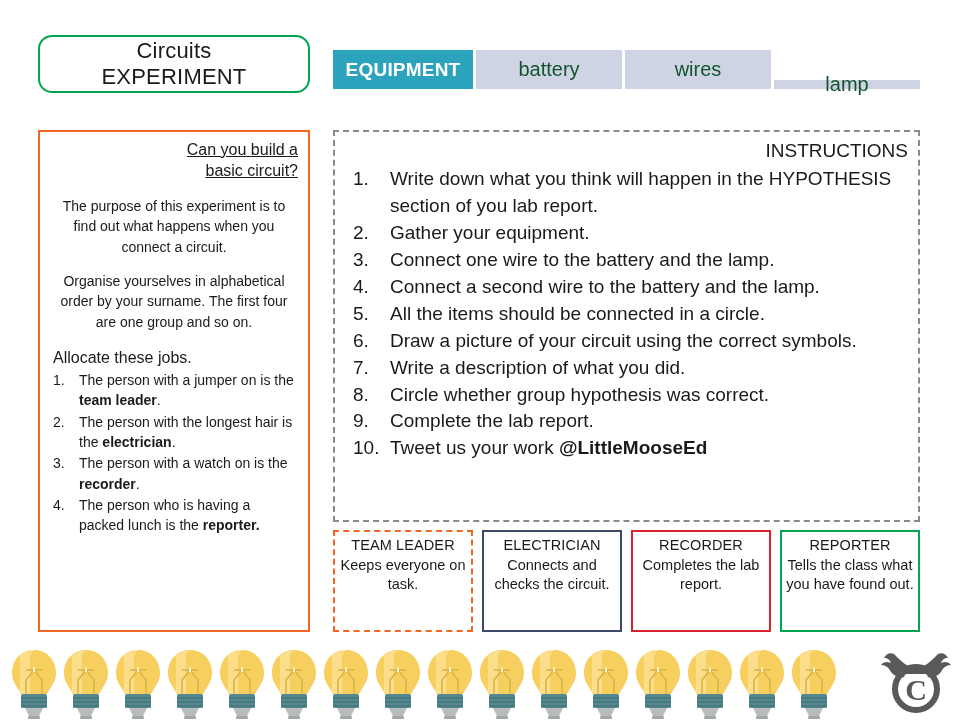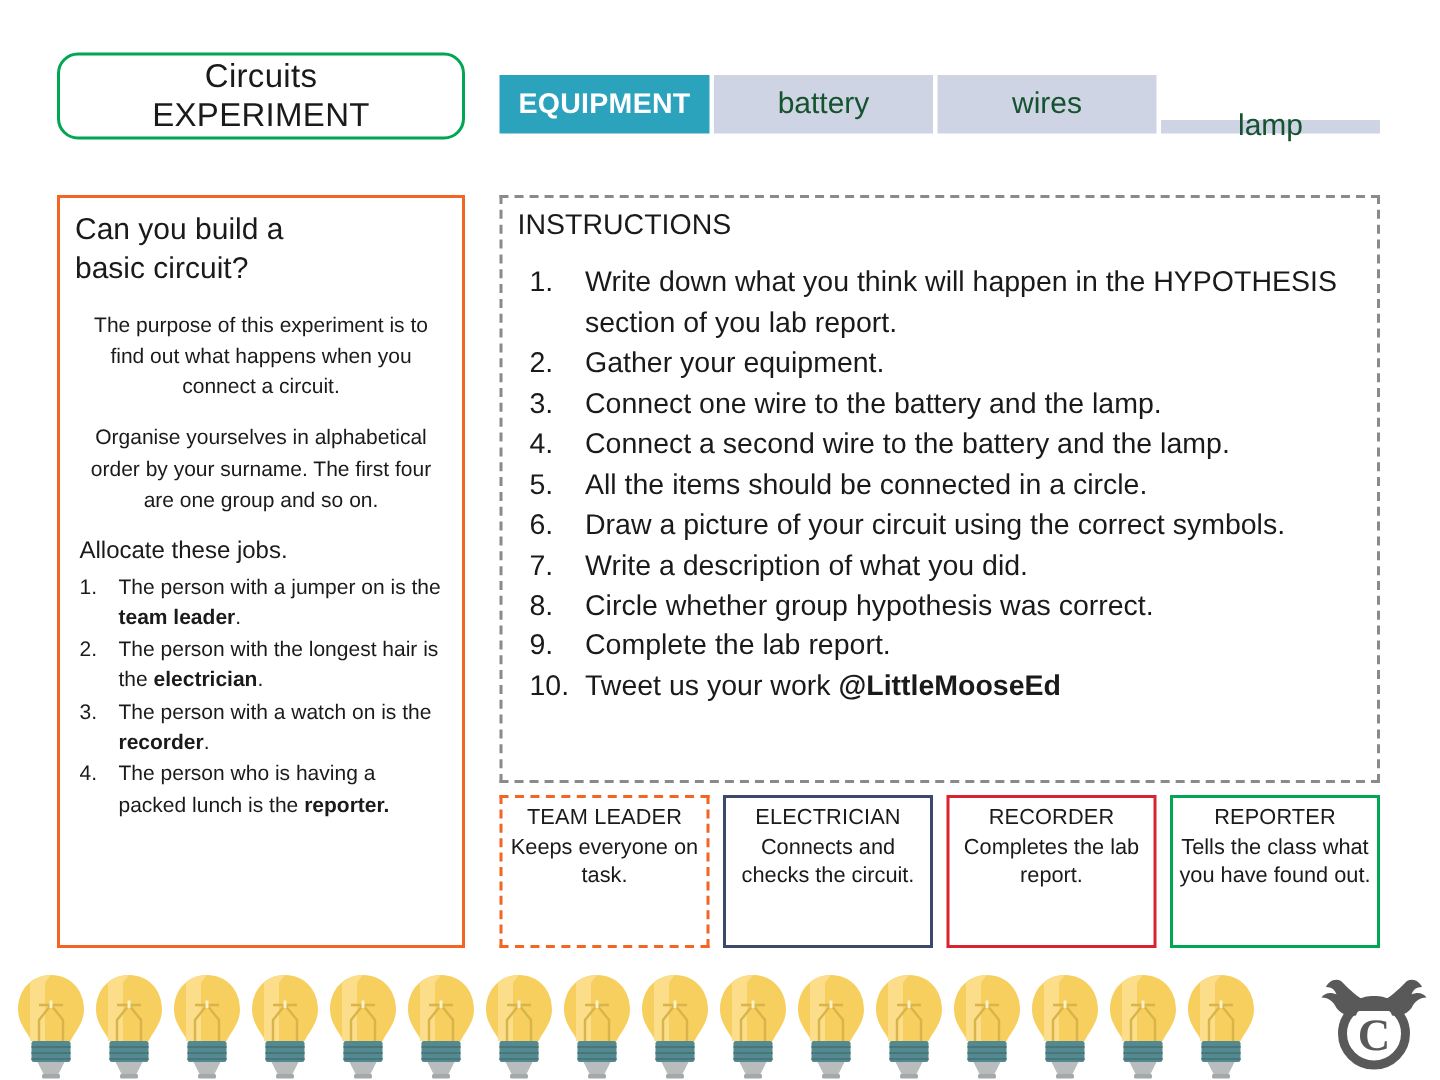--- a/index.html
+++ b/index.html
@@ -73,24 +73,25 @@
   #left-panel {
     position: absolute;
     left: 38px;
     top: 130px;
     width: 272px;
     height: 502px;
     border: 2.5px solid #f26522;
     padding: 8px 10px 4px 10px;
   }
   #left-panel .question {
-    text-align: left;
-    font-size: 20px;
+    text-align: right;
+    font-size: 16px;
     line-height: 1.3;
     margin-bottom: 14px;
+    text-decoration: underline;
   }
   #left-panel .para {
     text-align: center;
     font-size: 14px;
     line-height: 1.48;
     margin-bottom: 13px;
     padding: 0 6px;
   }
   #left-panel .allocate {
     font-size: 16px;
@@ -121,24 +122,24 @@
   #instructions-panel {
     position: absolute;
     left: 333px;
     top: 130px;
     width: 587px;
     height: 392px;
     border: 2px dashed #8a8a8a;
     padding: 7px 10px 0 10px;
   }
   #instructions-title {
-    text-align: left;
+    text-align: right;
     font-size: 19px;
     line-height: 1.25;
-    margin-bottom: 13px;
+    margin-bottom: 3px;
   }
   #instructions-list {
     margin: 0;
     padding: 0;
     list-style: none;
     font-size: 19px;
     line-height: 1.42;
   }
   #instructions-list li {
     position: relative;

